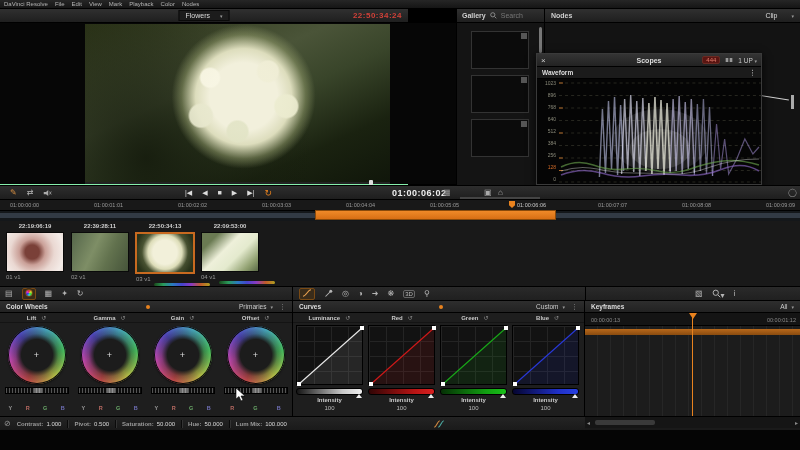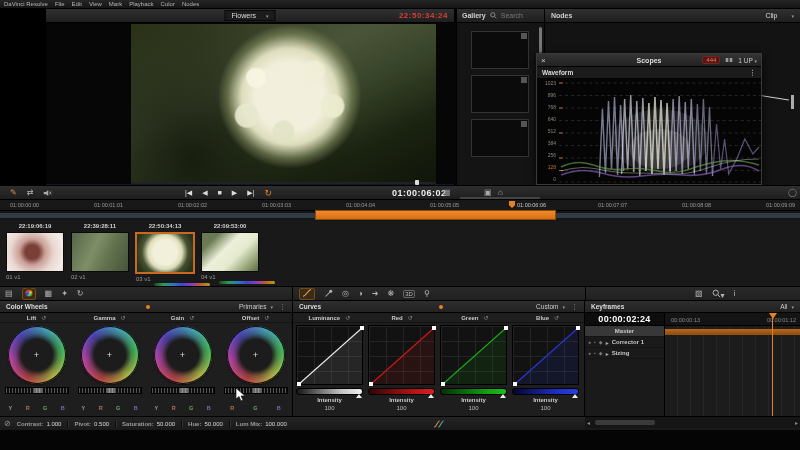--- a/index.html
+++ b/index.html
@@ -9,21 +9,21 @@
   .abs { position:absolute; }
 
   
   #menubar { left:0; top:0; width:800px; height:9px; background:linear-gradient(#262626,#151515); display:flex; align-items:center; gap:7px; padding-left:4px; border-bottom:1px solid #000; }
   #menubar span { font-size:6px; color:#b5b5b5; white-space:nowrap; }
 
   
   .phead { height:14px; background:linear-gradient(#303030,#1f1f1f); border-bottom:1px solid #000; display:flex; align-items:center; font-size:7px; color:#cfcfcf; }
 
   
-  #viewer { left:0; top:9px; width:408px; height:176px; background:#0f172a;margin-left:46px; }
+  #viewer { left:0; top:9px; width:408px; height:176px; background:#86efac; }
   #viewer-head { position:relative; }
   #viewer-clip { position:absolute; left:50%; transform:translateX(-50%); display:flex; gap:10px; align-items:center; background:#1c1c1c; border:1px solid #0a0a0a; padding:1px 6px; font-size:7px; color:#ddd; }
   #viewer-tc { position:absolute; right:6px; font-size:8px; font-weight:bold; color:#d04038; letter-spacing:.5px; }
   #viewer-body { position:relative; width:456px; height:161px; background:#060606; }
   #viewer-img { position:absolute; left:85px; top:1px; width:305px; height:158px;
     background:
       radial-gradient(circle at 41% 34%, rgba(248,246,228,.9) 0 9px, rgba(248,246,228,0) 11px),
       radial-gradient(circle at 60% 30%, rgba(240,238,214,.9) 0 10px, rgba(240,238,214,0) 12px),
       radial-gradient(circle at 66% 52%, rgba(236,236,208,.9) 0 11px, rgba(236,236,208,0) 13px),
       radial-gradient(circle at 38% 58%, rgba(232,232,206,.9) 0 11px, rgba(232,232,206,0) 13px),
@@ -619,40 +619,20 @@
 
   <div id="kf-panel" class="abs panel">
     <div class="panel-head" id="kf-head">
       <span class="panel-title">Keyframes</span>
       <span class="head-mode">
         <span>All</span>
         <span style="font-size:5px;color:#999;">▾</span>
       </span>
     </div>
     <div id="kf-body">
-      <div id="kf-left">
-        <div id="kf-tc">00:00:02:24</div>
-        <div class="kf-row master">
-            <span>Master</span>
-          </div>
-        <div class="kf-row">
-          <span class="kf-mini">●</span>
-          <span class="kf-mini">▪</span>
-          <span class="kf-mini">◆</span>
-          <span class="kf-exp">▸</span>
-          <span style="font-weight:bold;">Corrector 1</span>
-        </div>
-        <div class="kf-row">
-          <span class="kf-mini">●</span>
-          <span class="kf-mini">▪</span>
-          <span class="kf-mini">◆</span>
-          <span class="kf-exp">▸</span>
-          <span style="font-weight:bold;">Sizing</span>
-        </div>
-      </div>
       <div id="kf-right">
         <div id="kf-ruler">
           <span class="rlab1">00:00:00:13</span>
           <span class="rlab2">00:00:01:12</span>
         </div>
         <div id="kf-master-bar"></div>
         <div id="kf-playhead"></div>
       </div>
     </div>
     <div id="kf-hscroll">

